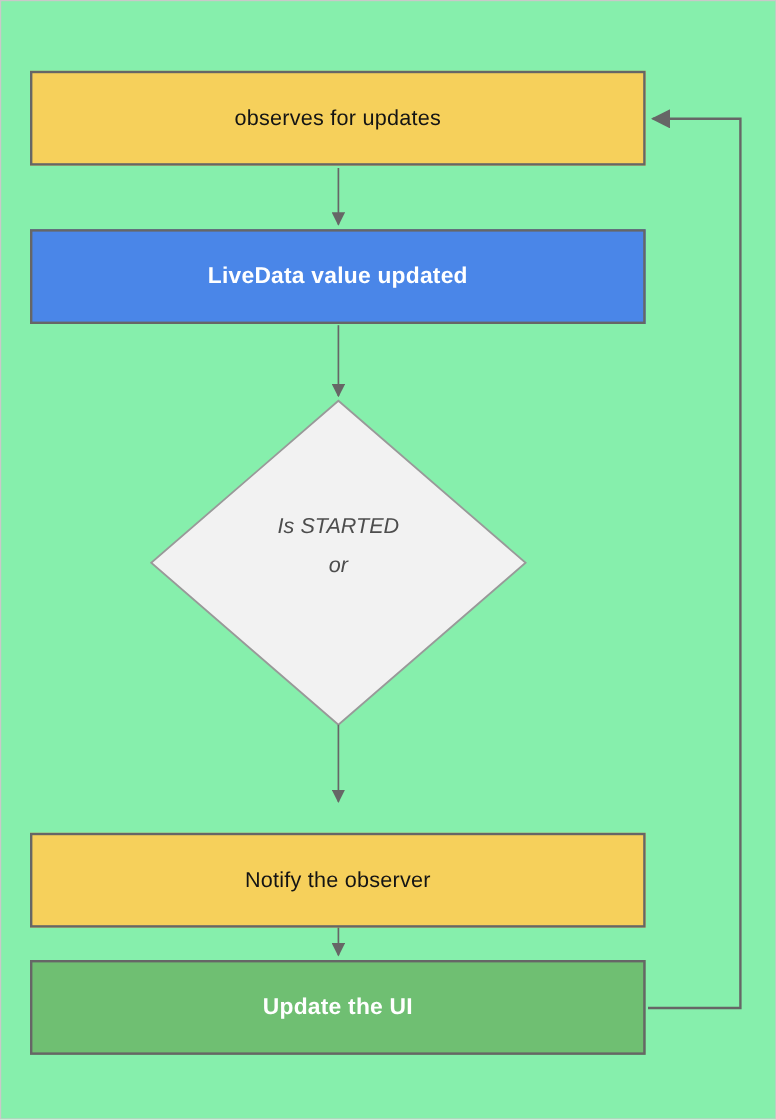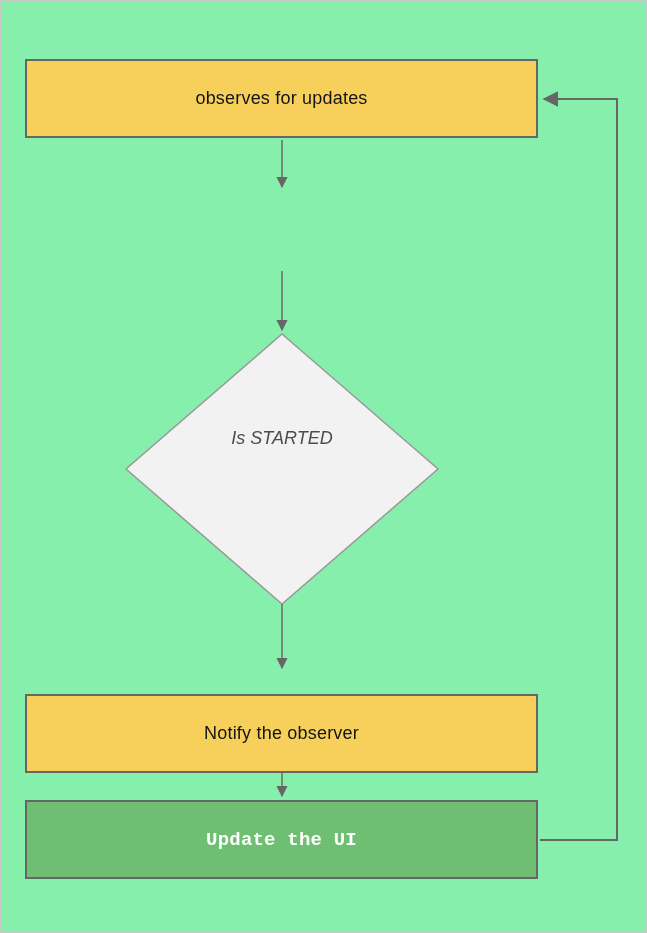--- a/index.html
+++ b/index.html
@@ -34,21 +34,21 @@
   }
   .rect-node {
     left: 24px;
     width: 513px;
     height: 79px;
     border: 2px solid #666666;
   }
   .node-observe  { top: 58px;  background: #f6d05b; }
   .node-livedata { top: 190px; background: #4a86e8; }
   .node-notify   { top: 671px; background: #f6d05b; margin-top: 22px; }
-  .node-update   { top: 799px; background: #6fbf72; font-family: Liberation Mono, monospace; }
+  .node-update   { top: 799px; background: #6fbf72; }
 
   .label-dark {
     color: #141414;
     font-size: 18px;
     font-weight: 400;
     letter-spacing: 0.2px;
   }
   .label-light {
     color: #ffffff;
     font-size: 19px;
@@ -90,23 +90,27 @@
 
     <line x1="281" y1="751" x2="281" y2="795" stroke="#666666" stroke-width="1.4" marker-end="url(#arrow)"></line>
 
     <path d="M539,839 L616,839 L616,98 L543,98" fill="none" stroke="#666666" stroke-width="2" marker-end="url(#arrow)"></path>
   </svg>
 
   <div class="node rect-node node-observe">
     <span class="label-dark">observes for updates</span>
   </div>
 
+  <div class="node rect-node node-livedata">
+    <span class="label-light">LiveData value updated</span>
+  </div>
 
   <div class="decision-label">
     <div>Is STARTED</div>
+    <div>or</div>
   </div>
 
   <div class="node rect-node node-notify">
     <span class="label-dark">Notify the observer</span>
   </div>
 
   <div class="node rect-node node-update">
     <span class="label-light">Update the UI</span>
   </div>
 

